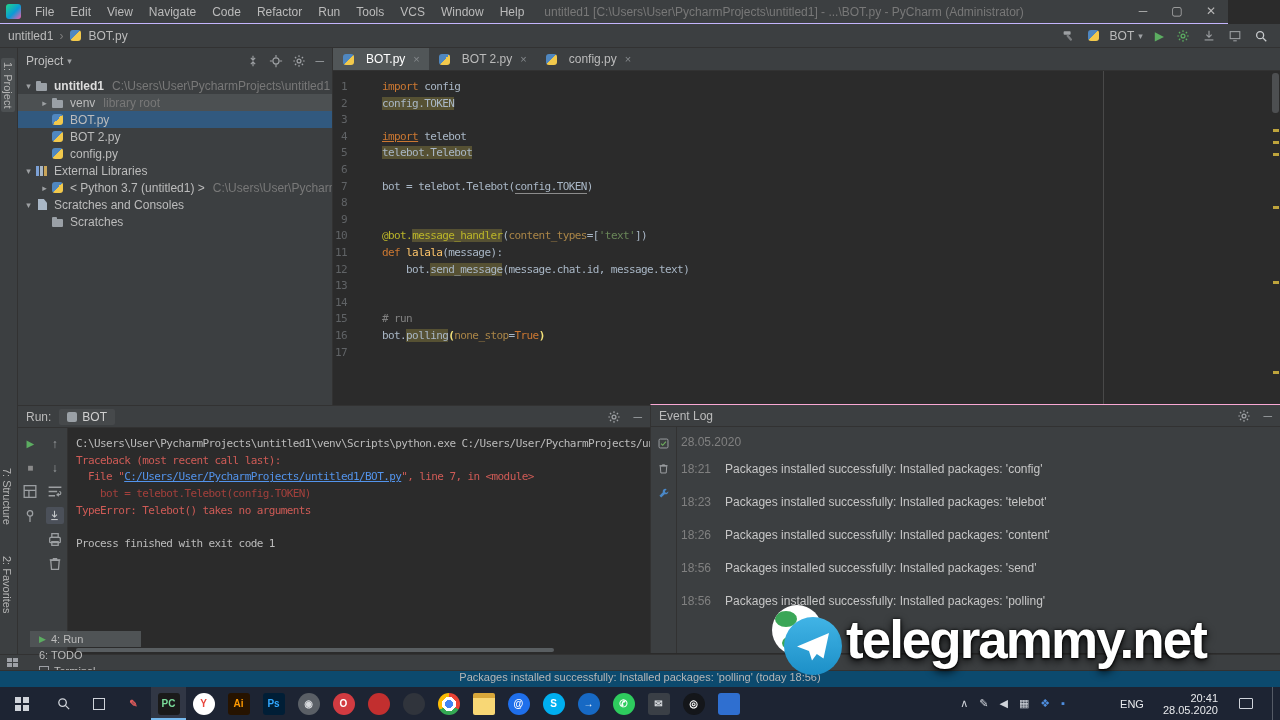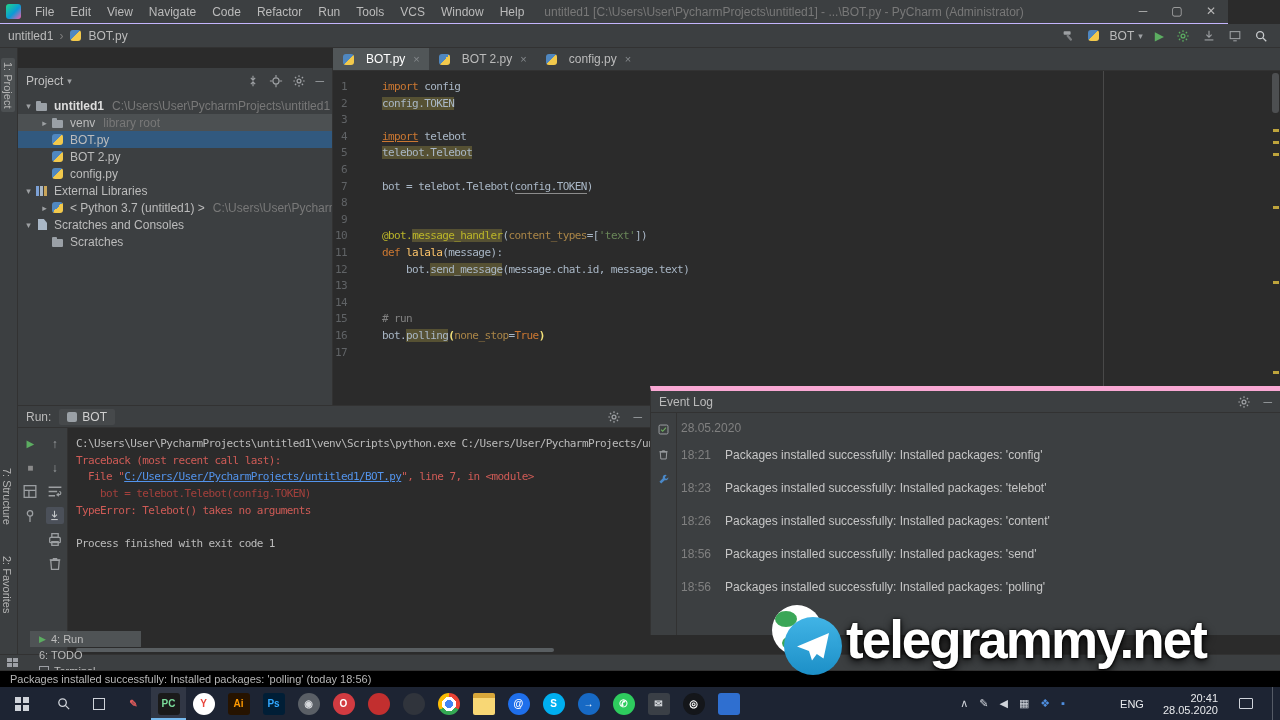--- a/index.html
+++ b/index.html
@@ -25,21 +25,21 @@
   .svgic { display:block; }
 
   
   #left-stripe { position:absolute; left:0; top:48px; width:18px; height:606px; background:#3c3f41; border-right:1px solid #323232; z-index:4;}
   .vlabel { position:absolute; left:1px; writing-mode:vertical-rl; font-size:11px; color:#b4b4b4; white-space:nowrap; }
   .vl-project { top:10px; background:#4c5052; padding:4px 1px; border-radius:2px;}
   .vl-structure { top:420px; }
   .vl-favorites { top:508px; }
 
   
-  #project { position:absolute; left:18px; top:48px; width:315px; height:357px; background:#3c3f41; border-right:1px solid #323232; overflow:hidden; z-index:3;margin-top:20px;}
+  #project { position:absolute; left:18px; top:48px; width:315px; height:357px; background:#3c3f41; border-right:1px solid #323232; overflow:hidden; z-index:3;}
   #project-header { height:25px; display:flex; align-items:center; padding:0 8px; }
   #project-title { color:#c0c0c0; margin-right:4px; }
   .ph-icons { margin-left:auto; display:flex; align-items:center; gap:9px; color:#9da0a3; }
   #project-tree { padding-top:4px; }
   .tree-row { height:17px; display:flex; align-items:center; white-space:nowrap; overflow:hidden; }
   .tree-row.selected { background:#31597f; }
   .tree-row.hover { background:#4c5052; }
   .chevron { width:13px; flex:none; text-align:center; color:#9da0a3; font-size:9px; }
   .ticon { width:14px; height:13px; flex:none; margin-right:5px; position:relative; display:inline-block;}
   .tlabel { color:#bcbcbc; }
@@ -84,21 +84,21 @@
   .ricon.sel { background:#4b5059; border-radius:2px; }
   .ric-run { color:#5cad61; font-size:10px;}
   .ric-stop { color:#8a8a8a; font-size:10px;}
   #console { position:absolute; left:50px; top:22px; right:0; bottom:6px; padding:8px 0 0 8px; font-family:"DejaVu Sans Mono",monospace; font-size:11px; letter-spacing:-0.6px; overflow:hidden; }
   .conline { min-height:16.7px; line-height:16.7px; white-space:pre; }
   .cs-out{color:#bbbbbb} .cs-err{color:#cf5b56} .cs-errdim{color:#a3403c}
   .cs-link{color:#5394ec; text-decoration:underline}
   #con-hscroll { position:absolute; left:58px; bottom:2px; width:478px; height:4px; background:#595e61; border-radius:2px; }
 
   
-  #event-log { position:absolute; left:650px; top:386px; width:630px; height:249px; background:#3c3f41; border-top:5px solid #f9a8d4; border-left:1px solid #323232; overflow:hidden; z-index:3;}
+  #event-log { position:absolute; left:650px; top:404px; width:630px; height:249px; background:#3c3f41; border-top:1px solid #f9a8d4; border-left:1px solid #323232; overflow:hidden; z-index:3;}
   #event-strip { position:absolute; left:0; top:22px; bottom:0; width:26px; border-right:1px solid #323232; display:flex; flex-direction:column; align-items:center; padding-top:10px; gap:12px; }
   #event-content { position:absolute; left:26px; top:22px; right:0; bottom:0; padding:8px 0 0 4px; overflow:hidden;}
   #event-date { color:#808080; margin-bottom:12px; }
   .evrow { line-height:17px; margin-bottom:16px; white-space:nowrap; overflow:hidden; }
   .evtime { color:#808080; margin-right:14px; }
   .evtext { color:#c6c6c6; }
 
   
   #bottom-stripe { position:absolute; left:0; top:654px; width:1280px; height:16px; background:#3c3f41; border-top:1px solid #323232; display:flex; align-items:center; font-size:11px; z-index:4;}
   #tw-switcher { width:11px; height:9px; margin:0 12px 0 7px; background:
@@ -106,21 +106,21 @@
       linear-gradient(#9da0a6,#9da0a6) 6px 0/5px 4px no-repeat,
       linear-gradient(#9da0a6,#9da0a6) 0 5px/5px 4px no-repeat,
       linear-gradient(#9da0a6,#9da0a6) 6px 5px/5px 4px no-repeat; }
   .bitem { display:flex; align-items:center; gap:5px; padding:0 9px; height:16px; color:#bbbbbb; }
   .bitem.active { background:#4f5355; }
   .bi-run { color:#5cad61; font-size:9px; }
   .bi-terminal { width:10px; height:9px; border:1px solid #9da0a6; }
   .bi-python { width:10px; height:10px; border-radius:3px; background:linear-gradient(135deg,#4f87c0 50%,#f2c94c 50%); }
 
   
-  #statusbar { position:absolute; left:0; top:670px; width:1280px; height:17px; background:#000000; border-top:1px solid #323232; display:flex; align-items:center; font-size:11px; color:#b6b6b6; padding:0 10px; z-index:4;}
+  #statusbar { position:absolute; left:0; top:670px; width:1280px; height:17px; background:#0c4a6e; border-top:1px solid #323232; display:flex; align-items:center; font-size:11px; color:#b6b6b6; padding:0 10px; z-index:4;flex-direction:column;}
   #status-right { margin-left:auto; display:flex; gap:20px; padding-right:42px; }
 
   
   #taskbar { position:absolute; left:0; top:687px; width:1280px; height:33px; background:#1d2433; display:flex; align-items:center; z-index:50; }
   #start-button { width:44px; height:33px; display:flex; align-items:center; justify-content:center; }
   .win-logo { width:14px; height:14px; display:grid; grid-template-columns:6px 6px; grid-template-rows:6px 6px; gap:2px; }
   .win-logo span { background:#cfd3da; }
   #task-search { width:38px; height:33px; display:flex; align-items:center; justify-content:center; }
   #taskview { width:34px; height:33px; display:flex; align-items:center; justify-content:center; }
   .tv-ic { width:12px; height:12px; border:1px solid #cfd3da; }

